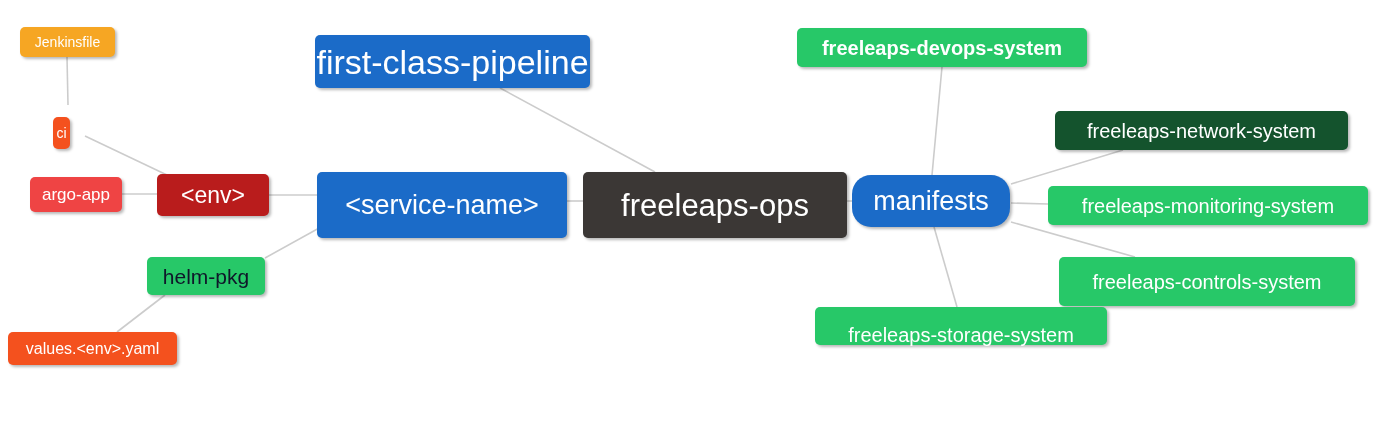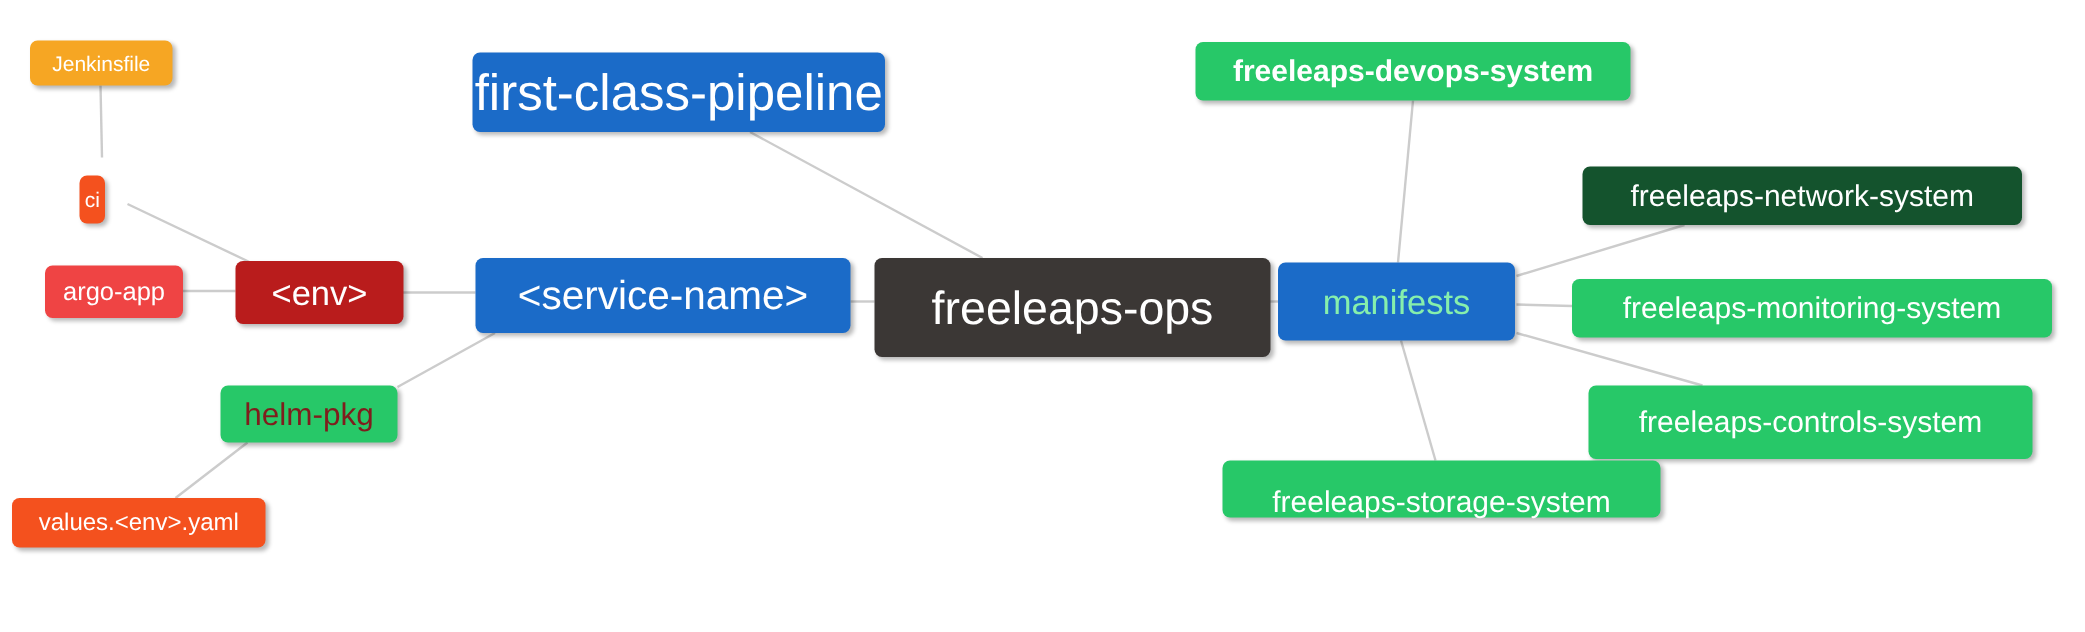--- a/index.html
+++ b/index.html
@@ -57,30 +57,30 @@
       <line x1="1011" y1="203" x2="1048" y2="204" stroke="#CCCCCC" stroke-width="1.6"></line>
       <line x1="1011" y1="222" x2="1135" y2="257" stroke="#CCCCCC" stroke-width="1.6"></line>
       <line x1="934" y1="227" x2="957" y2="307" stroke="#CCCCCC" stroke-width="1.6"></line>
     </svg>
 <div class="node" style="left: 583px; top: 172px; width: 264px; height: 66px; font-size: 31px; background: rgb(59, 55, 53); color: rgb(255, 255, 255);">
       <span>freeleaps-ops</span>
     </div>
     <div class="node" style="left: 315px; top: 35px; width: 275px; height: 53px; font-size: 34px; background: rgb(27, 107, 200); color: rgb(255, 255, 255);">
       <span>first-class-pipeline</span>
     </div>
-    <div class="node" style="left: 317px; top: 172px; width: 250px; height: 50px; font-size: 27px; background: rgb(27, 107, 200); color: rgb(255, 255, 255);">
+    <div class="node" style="left: 317px; top: 172px; width: 250px; height: 66px; font-size: 27px; background: rgb(27, 107, 200); color: rgb(255, 255, 255);">
       <span>&lt;service-name&gt;</span>
     </div>
-    <div class="node" style="left: 852px; top: 175px; width: 158px; height: 52px; font-size: 23px; background: rgb(27, 107, 200); color: #86efac;">
+    <div class="node" style="left: 852px; top: 175px; width: 158px; height: 52px; font-size: 27px; background: rgb(27, 107, 200); color: #ffffff; border-radius: 19px;">
       <span>manifests</span>
     </div>
     <div class="node" style="left: 157px; top: 174px; width: 112px; height: 42px; font-size: 23px; background: #b91c1c; color: rgb(255, 255, 255);">
       <span>&lt;env&gt;</span>
     </div>
-    <div class="node" style="left: 147px; top: 257px; width: 118px; height: 38px; font-size: 21px; background: rgb(39, 200, 104); color: #7f1d1d;">
+    <div class="node" style="left: 147px; top: 257px; width: 118px; height: 38px; font-size: 21px; background: rgb(39, 200, 104); color: #0f172a;">
       <span>helm-pkg</span>
     </div>
     <div class="node" style="left: 20px; top: 27px; width: 95px; height: 30px; font-size: 14px; background: rgb(246, 166, 35); color: rgb(255, 255, 255);">
       <span>Jenkinsfile</span>
     </div>
     <div class="node" style="left: 53px; top: 105px; width: 17px; height: 32px; font-size: 14px; background: rgb(244, 81, 30); color: rgb(255, 255, 255); margin-top: 12px;">
       <span>ci</span>
     </div>
     <div class="node" style="left: 30px; top: 177px; width: 92px; height: 35px; font-size: 17px; background: #ef4444; color: rgb(255, 255, 255);">
       <span>argo-app</span>

